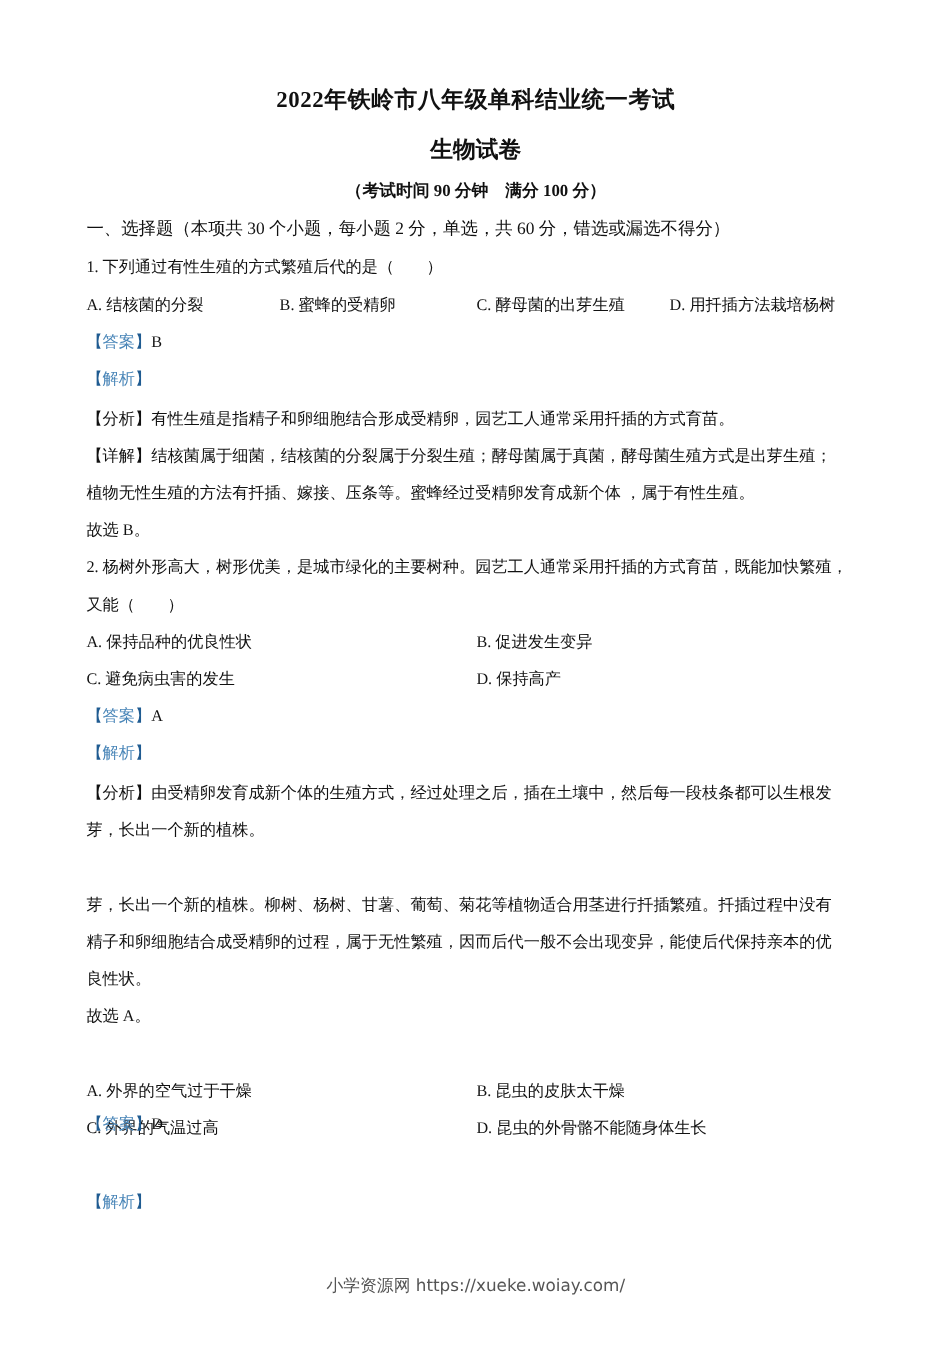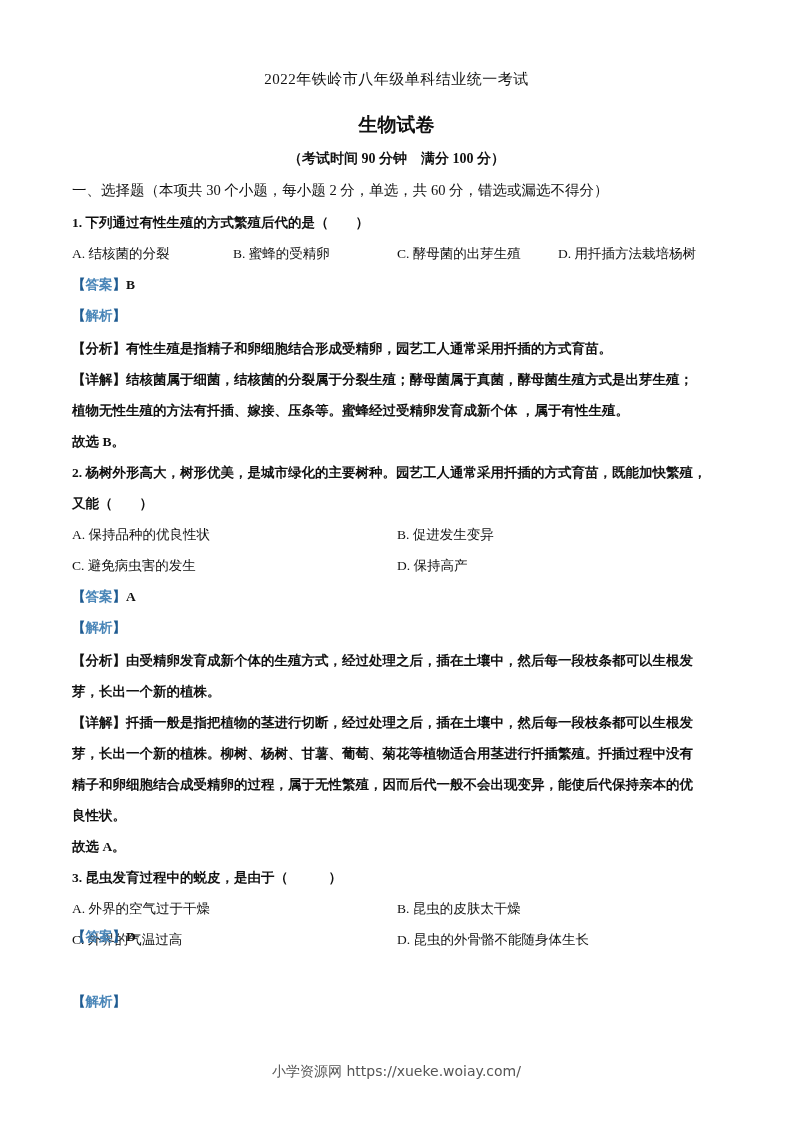--- a/index.html
+++ b/index.html
@@ -19,22 +19,22 @@
       position: absolute;
       left: 0; top: 0;
       width: 793px;
       height: 1122px;
     }
     .title {
       position: absolute;
       left: 0; width: 793px;
       top: 70px;
       text-align: center;
-      font-weight: normal;
-      font-size: 15px;
+      font-weight: bold;
+      font-size: 19px;
       letter-spacing: 0.5px;
     }
     .subtitle {
       position: absolute;
       left: 0; width: 793px;
       top: 112px;
       text-align: center;
       font-weight: bold;
       font-size: 19px;
     }
@@ -51,21 +51,20 @@
       left: 72px;
       top: 181px;
       font-weight: normal;
       font-size: 14.5px;
     }
     .line {
       position: absolute;
       left: 72px;
       font-size: 13.5px;
       white-space: nowrap;
-      font-weight: bold;
     }
     .opt {
       position: absolute;
       font-size: 13.5px;
       white-space: nowrap;
     }
     .tag {
       color: #4a86b8;
     }
     .tag .br {
@@ -117,27 +116,25 @@
   <div class="opt" style="left:397px; top:557px">D. 保持高产</div>
 
   <div class="line" style="top:588px">
     <span class="tag"><span class="br">【</span><span>答案</span><span class="br">】</span></span><span>A</span>
   </div>
   <div class="line" style="top:619px">
     <span class="tag"><span class="br">【</span><span>解析</span><span class="br">】</span></span>
   </div>
   <div class="line" style="top:652px">【分析】由受精卵发育成新个体的生殖方式，经过处理之后，插在土壤中，然后每一段枝条都可以生根发</div>
   <div class="line" style="top:683px">芽，长出一个新的植株。</div>
-  <div class="line" style="top:714px">【详解】扦插一般是指把植物的茎进行切断，经过处理之后，插在土壤中，然后每一段枝条都可以生根发</div>
   <div class="line" style="top:776px">精子和卵细胞结合成受精卵的过程，属于无性繁殖，因而后代一般不会出现变异，能使后代保持亲本的优</div>
   <div class="line" style="top:745px">芽，长出一个新的植株。柳树、杨树、甘薯、葡萄、菊花等植物适合用茎进行扦插繁殖。扦插过程中没有</div>
   <div class="line" style="top:807px">良性状。</div>
   <div class="line" style="top:838px">故选 A。</div>
 
-  <div class="line" style="top:869px">3. 昆虫发育过程中的蜕皮，是由于（　　　）</div>
   <div class="opt" style="left:72px; top:900px">A. 外界的空气过于干燥</div>
   <div class="opt" style="left:397px; top:900px">B. 昆虫的皮肤太干燥</div>
   <div class="opt" style="left:72px; top:931px">C. 外界的气温过高</div>
   <div class="opt" style="left:397px; top:931px">D. 昆虫的外骨骼不能随身体生长</div>
 
   <div class="line" style="top:928px">
     <span class="tag"><span class="br">【</span><span>答案</span><span class="br">】</span></span><span>D</span>
   </div>
   <div class="line" style="top:993px">
     <span class="tag"><span class="br">【</span><span>解析</span><span class="br">】</span></span>

